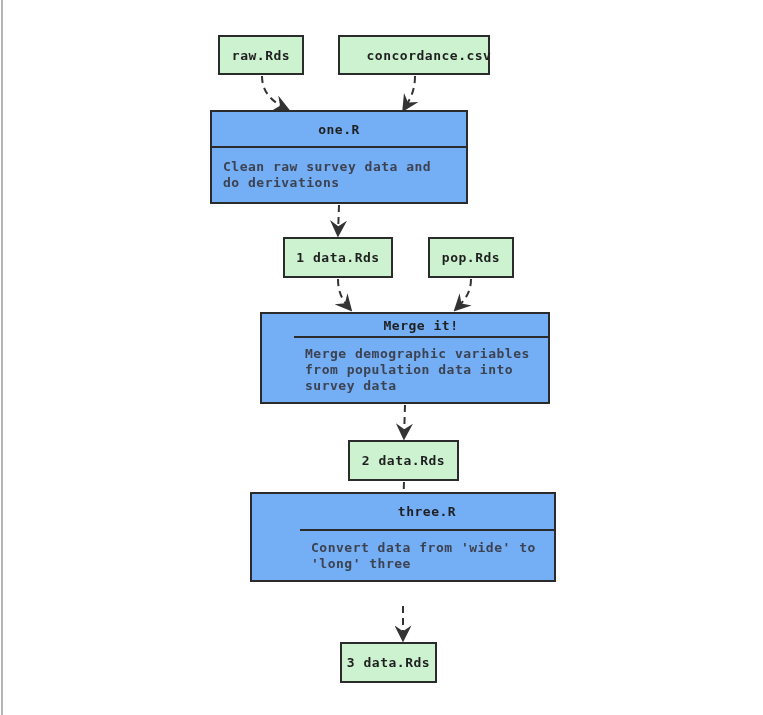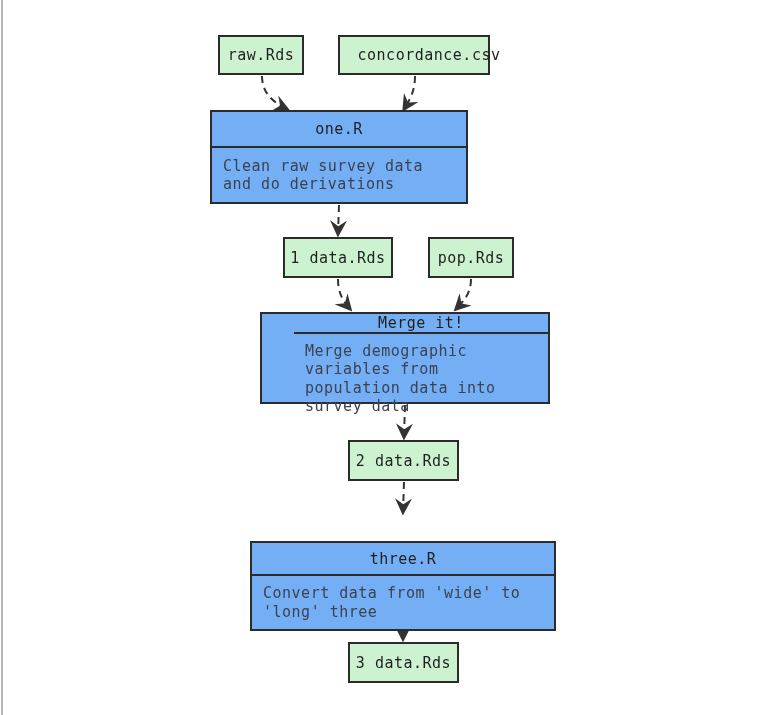--- a/index.html
+++ b/index.html
@@ -28,23 +28,24 @@
   svg.edges{position:absolute;left:0;top:0;pointer-events:none;}
   .edge{
     fill:none;
     stroke:var(--edge);
     stroke-width:2;
     stroke-dasharray:7 5;
   }
   .node{
     position:absolute;
     border:2px solid var(--node_border);
-    font-size:15px;
+    font-size:13px;
     color:var(--title_text);
     letter-spacing:0.5px;
+    font-weight:bold;
   }
   .node-green{
     background:var(--green_fill);
     display:flex;align-items:center;justify-content:center;
     text-align:center;
   }
   .node-blue{
     background:var(--blue_fill);
     display:flex;flex-direction:column;
   }
@@ -112,24 +113,24 @@
     <div class="hd" style="height:39px;">Merge it!</div>
     <div class="bd">
       <span>Merge demographic variables from population data into survey data</span>
     </div>
   </div>
 
   <div class="node node-green" style="left:348px;top:440px;width:111px;height:41px;text-align:right;">
     <span>2 data.Rds</span>
   </div>
 
-  <div class="node node-blue" style="left:250px;top:541px;width:306px;height:90px;">
+  <div class="node node-blue" style="left:250px;top:492px;width:306px;height:90px;padding-left:48px;">
     <div class="hd" style="height:37px;">three.R</div>
     <div class="bd">
       <span>Convert data from 'wide' to 'long' three</span>
     </div>
   </div>
 
-  <div class="node node-green" style="left:348px;top:642px;width:111px;height:41px;">
+  <div class="node node-green" style="left:340px;top:642px;width:97px;height:41px;">
     <span>3 data.Rds</span>
   </div>
 
 </div>
 
 </body></html>

